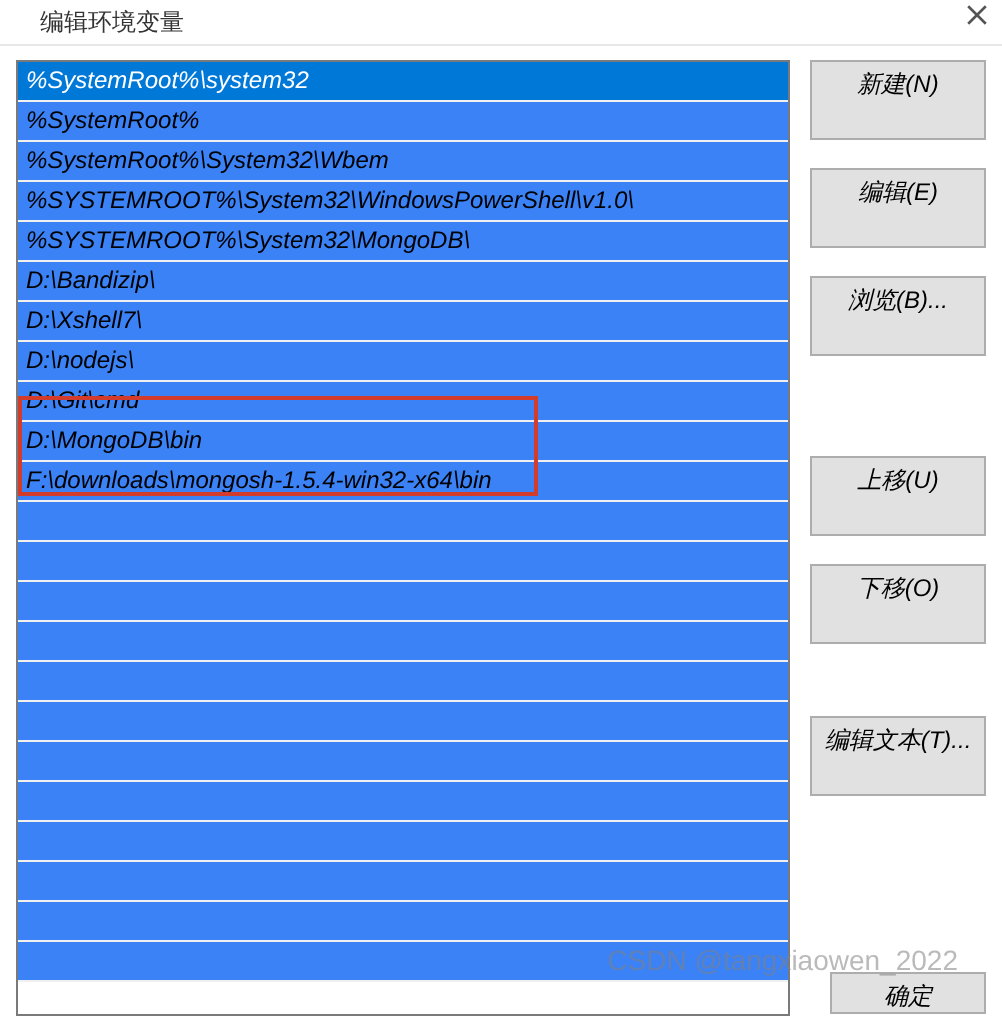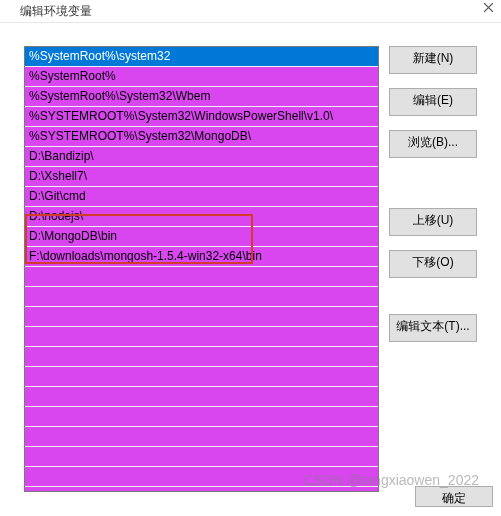--- a/index.html
+++ b/index.html
@@ -30,22 +30,23 @@
     background: #fff;
   }
   .titlebar svg {
     width: 11px;
     height: 11px;
     margin-right: 4px;
   }
   .client {
     position: absolute;
     inset: 22px 0 0 0;
-    padding: 24px;
+    padding: 8px;
     box-sizing: border-box;
+    font-style: italic;
   }
   .layout {
     display: flex;
     height: 100%;
     gap: 10px;
   }
   .list-wrap {
     flex: 1;
     position: relative;
     border: 1px solid #7a7a7a;
@@ -56,38 +57,38 @@
     position: relative;
     height: 100%;
   }
   .row {
     height: 19px;
     line-height: 19px;
     padding: 0 4px;
     border-bottom: 1px solid #f0f0f0;
     white-space: nowrap;
     overflow: hidden;
-    background: #d946ef;
+    background: #3b82f6;
   }
   .row.selected {
     background: #0078d7;
     color: #fff;
   }
   .highlight-box {
     position: absolute;
     border: 2px solid #d33b2a;
     pointer-events: none;
   }
   .side {
     width: 88px;
     display: flex;
     flex-direction: column;
   }
   .btn {
-    height: 28px;
+    height: 40px;
     line-height: 22px;
     border: 1px solid #adadad;
     background: #e1e1e1;
     text-align: center;
     font-size: 12px;
     padding: 0;
     box-sizing: border-box;
     color: #000;
     cursor: pointer;
     user-select: none;
@@ -141,22 +142,22 @@
 
       <div class="list-wrap">
         <div class="list" id="list">
             <div class="row selected">%SystemRoot%\system32</div>
             <div class="row">%SystemRoot%</div>
             <div class="row">%SystemRoot%\System32\Wbem</div>
             <div class="row">%SYSTEMROOT%\System32\WindowsPowerShell\v1.0\</div>
             <div class="row">%SYSTEMROOT%\System32\MongoDB\</div>
             <div class="row">D:\Bandizip\</div>
             <div class="row">D:\Xshell7\</div>
+            <div class="row">D:\nodejs\</div>
             <div class="row">D:\Git\cmd</div>
-            <div class="row">D:\nodejs\</div>
             <div class="row">D:\MongoDB\bin</div>
             <div class="row">F:\downloads\mongosh-1.5.4-win32-x64\bin</div>
             <div class="row"></div>
             <div class="row"></div>
             <div class="row"></div>
             <div class="row"></div>
             <div class="row"></div>
             <div class="row"></div>
             <div class="row"></div>
             <div class="row"></div>

